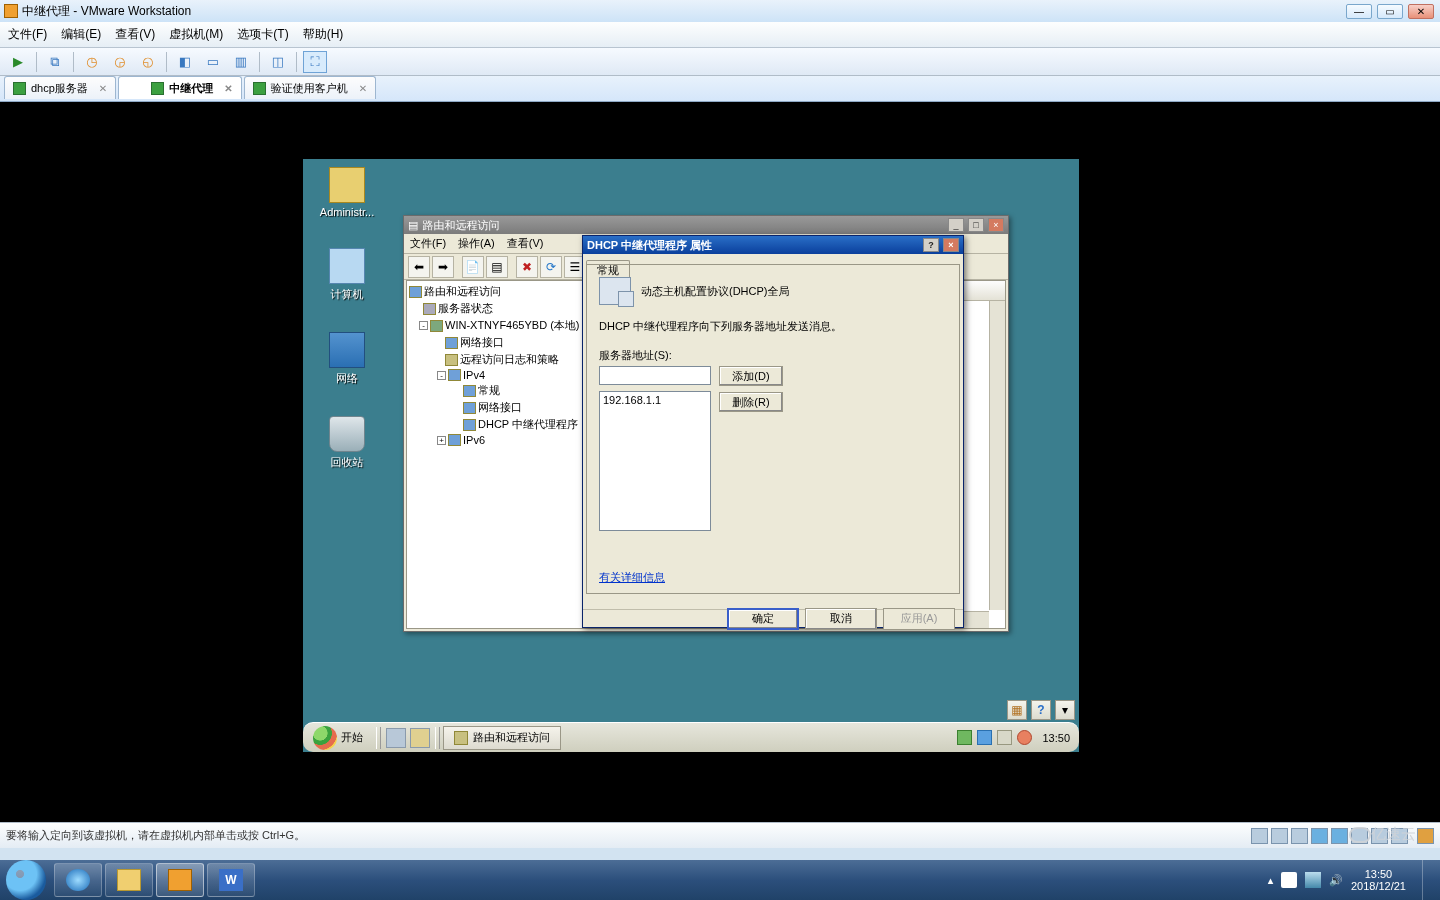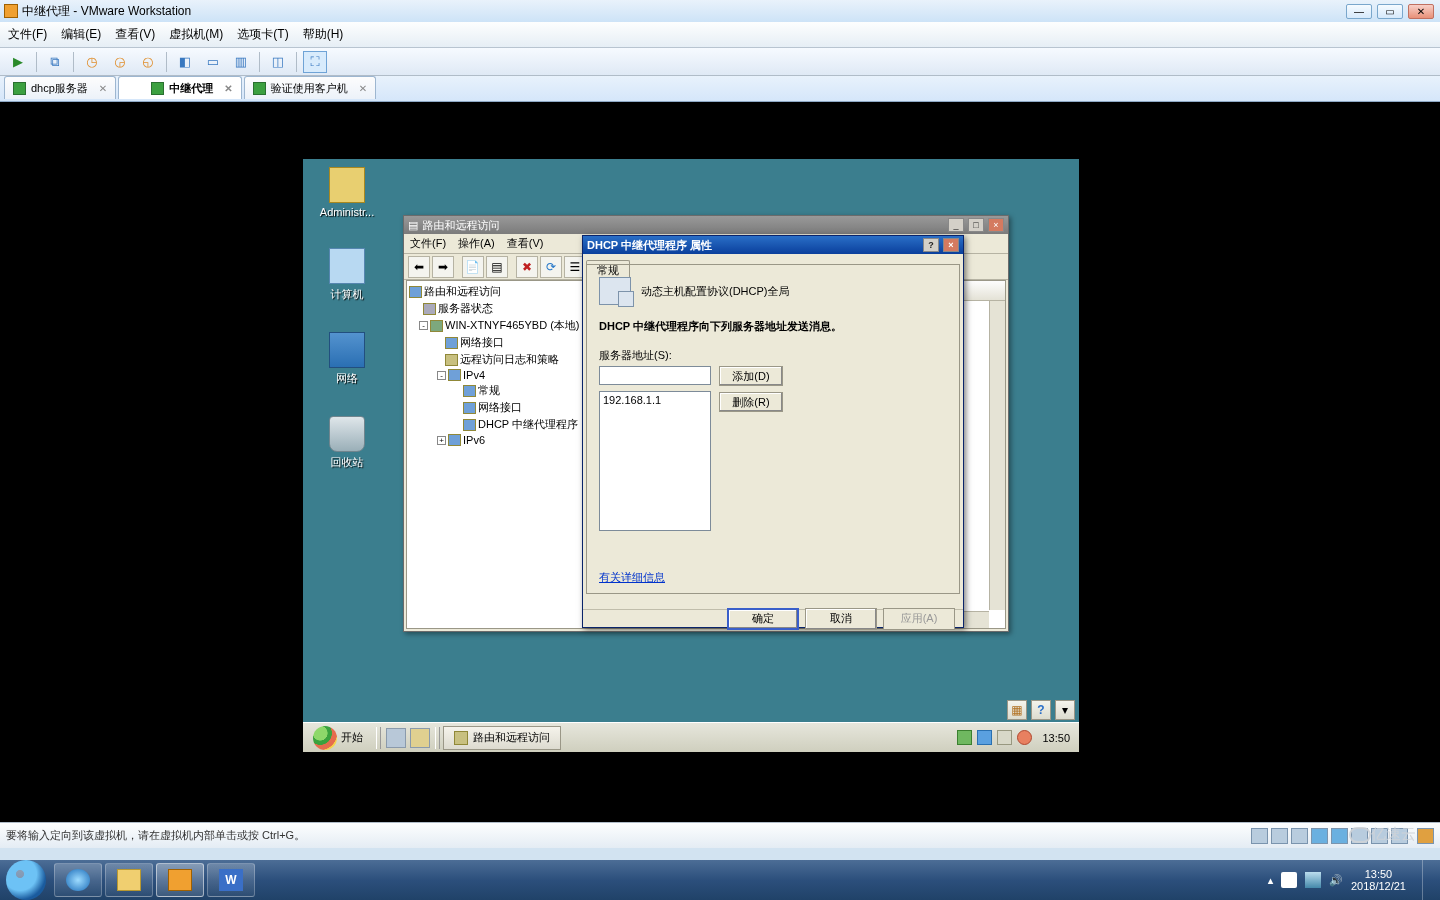--- a/index.html
+++ b/index.html
@@ -78,21 +78,21 @@
   .ipinput{width:112px;height:19px;background:#fff;border:1px solid #7d8b99;padding:1px 4px;font-size:11px;}
   .listbox{width:112px;height:140px;background:#fff;border:1px solid #7d8b99;padding:2px 3px;font-size:11px;}
   .dbtn{width:64px;height:20px;background:#ece9d8;border:1px solid #9a9787;font-size:11px;box-shadow:inset -1px -1px #888,inset 1px 1px #fff;}
   .link{color:#0033cc;text-decoration:underline;cursor:pointer;position:absolute;bottom:8px;left:12px;}
   .dlg .btnbar{position:absolute;left:0;right:0;bottom:0;height:18px;border-top:1px solid #c0bdab;display:flex;justify-content:flex-end;align-items:center;padding:0 8px;gap:6px;}
   .dlg .btnbar .dbtn{width:72px;height:22px;}
   .dbtn.default{border:2px solid #3a5fca;}
   .dbtn:disabled{color:#999;box-shadow:none;}
 
   
-  .srv-taskbar{position:absolute;left:0;right:0;bottom:0;height:30px;background:linear-gradient(#e6e6dc,#cfcfbe);border-top:1px solid #fff;display:flex;align-items:center;font-size:11px; padding-right:4px;}
+  .srv-taskbar{position:absolute;left:0;right:0;bottom:0;height:30px;background:linear-gradient(#e6e6dc,#cfcfbe);border-top:1px solid #fff;display:flex;align-items:center;font-size:11px; padding-right:4px;border-radius:10px;}
   .start{display:flex;align-items:center;gap:4px;padding:0 10px;}
   .start .orb{width:24px;height:24px;border-radius:50%;background:radial-gradient(circle at 30% 30%,#8ed86a 0 30%,#3aa23e 32% 48%,#e56c4d 50% 70%,#f5d24b 72% 100%);}
   .ql{width:20px;height:20px;background:#b8c8d8;border:1px solid #8a9aac;margin:0 2px;}
   .qlsep{width:5px;height:22px;border-left:1px solid #fff;border-right:1px solid #999;margin:0 3px;}
   .taskbtn{height:24px;padding:0 10px;border:1px solid #9a9787;background:linear-gradient(#f5f3eb,#dddbd0);display:flex;align-items:center;gap:5px;}
   .taskbtn .tic2{width:14px;height:14px;background:#c8c080;border:1px solid #908838;}
   .tray{margin-left:auto;display:flex;align-items:center;gap:5px;}
   .tr-ic{width:15px;height:15px;}
   .clock{font-size:11px;padding:0 5px;}
   
@@ -302,21 +302,21 @@
         <div class="winbtn x">×</div>
       </div>
       <div class="tabhdr">
         <div class="ptab"><span>常规</span></div>
       </div>
       <div class="panel">
         <div class="hdr">
           <div class="big-ic"></div>
           <span>动态主机配置协议(DHCP)全局</span>
         </div>
-        <div style="margin-bottom:14px;font-weight:bold;">DHCP 中继代理程序向下列服务器地址发送消息。</div>
+        <div style="margin-bottom:14px;">DHCP 中继代理程序向下列服务器地址发送消息。</div>
         <div class="field-lbl">服务器地址(S):</div>
         <div class="row">
           <div>
             <input class="ipinput" value="" style="">
             <div class="listbox" style="margin-top:6px;">
               <div>192.168.1.1</div>
             </div>
           </div>
           <div style="display:flex;flex-direction:column;gap:6px;">
             <button class="dbtn"><span>添加(D)</span></button>

